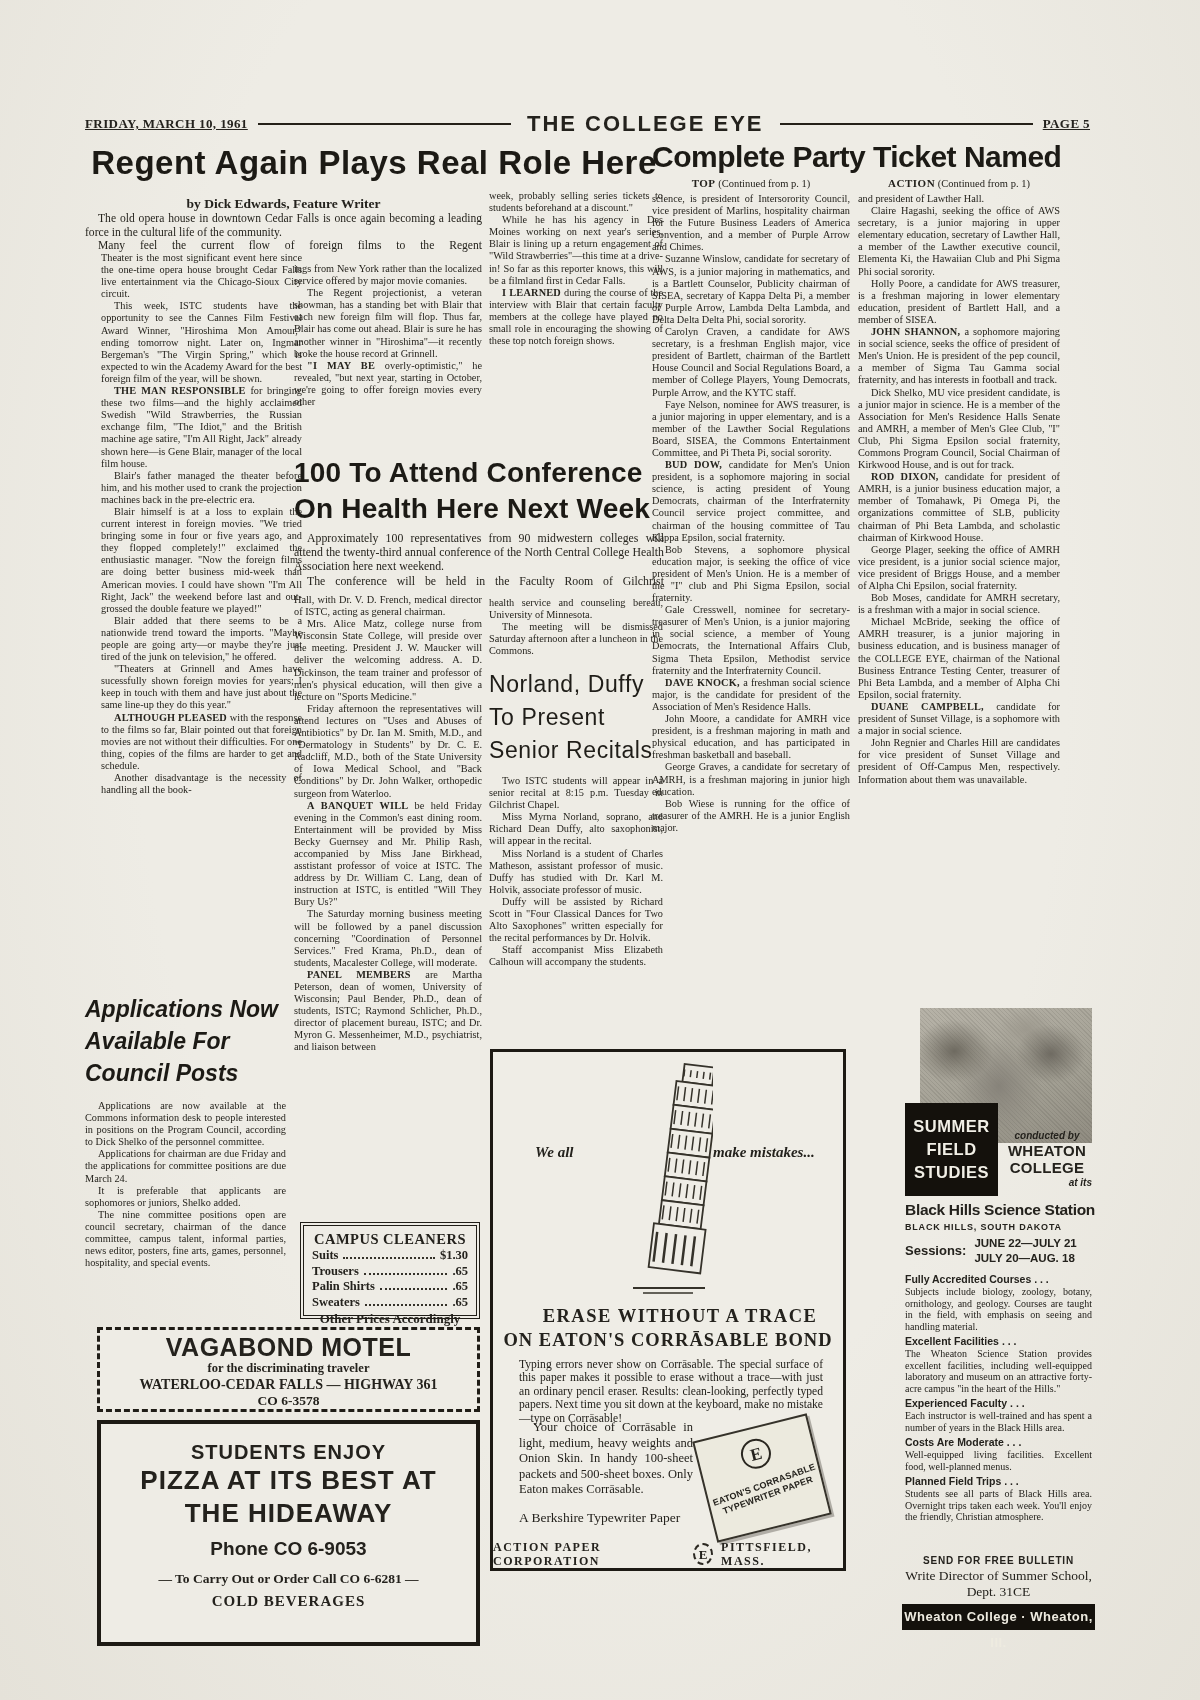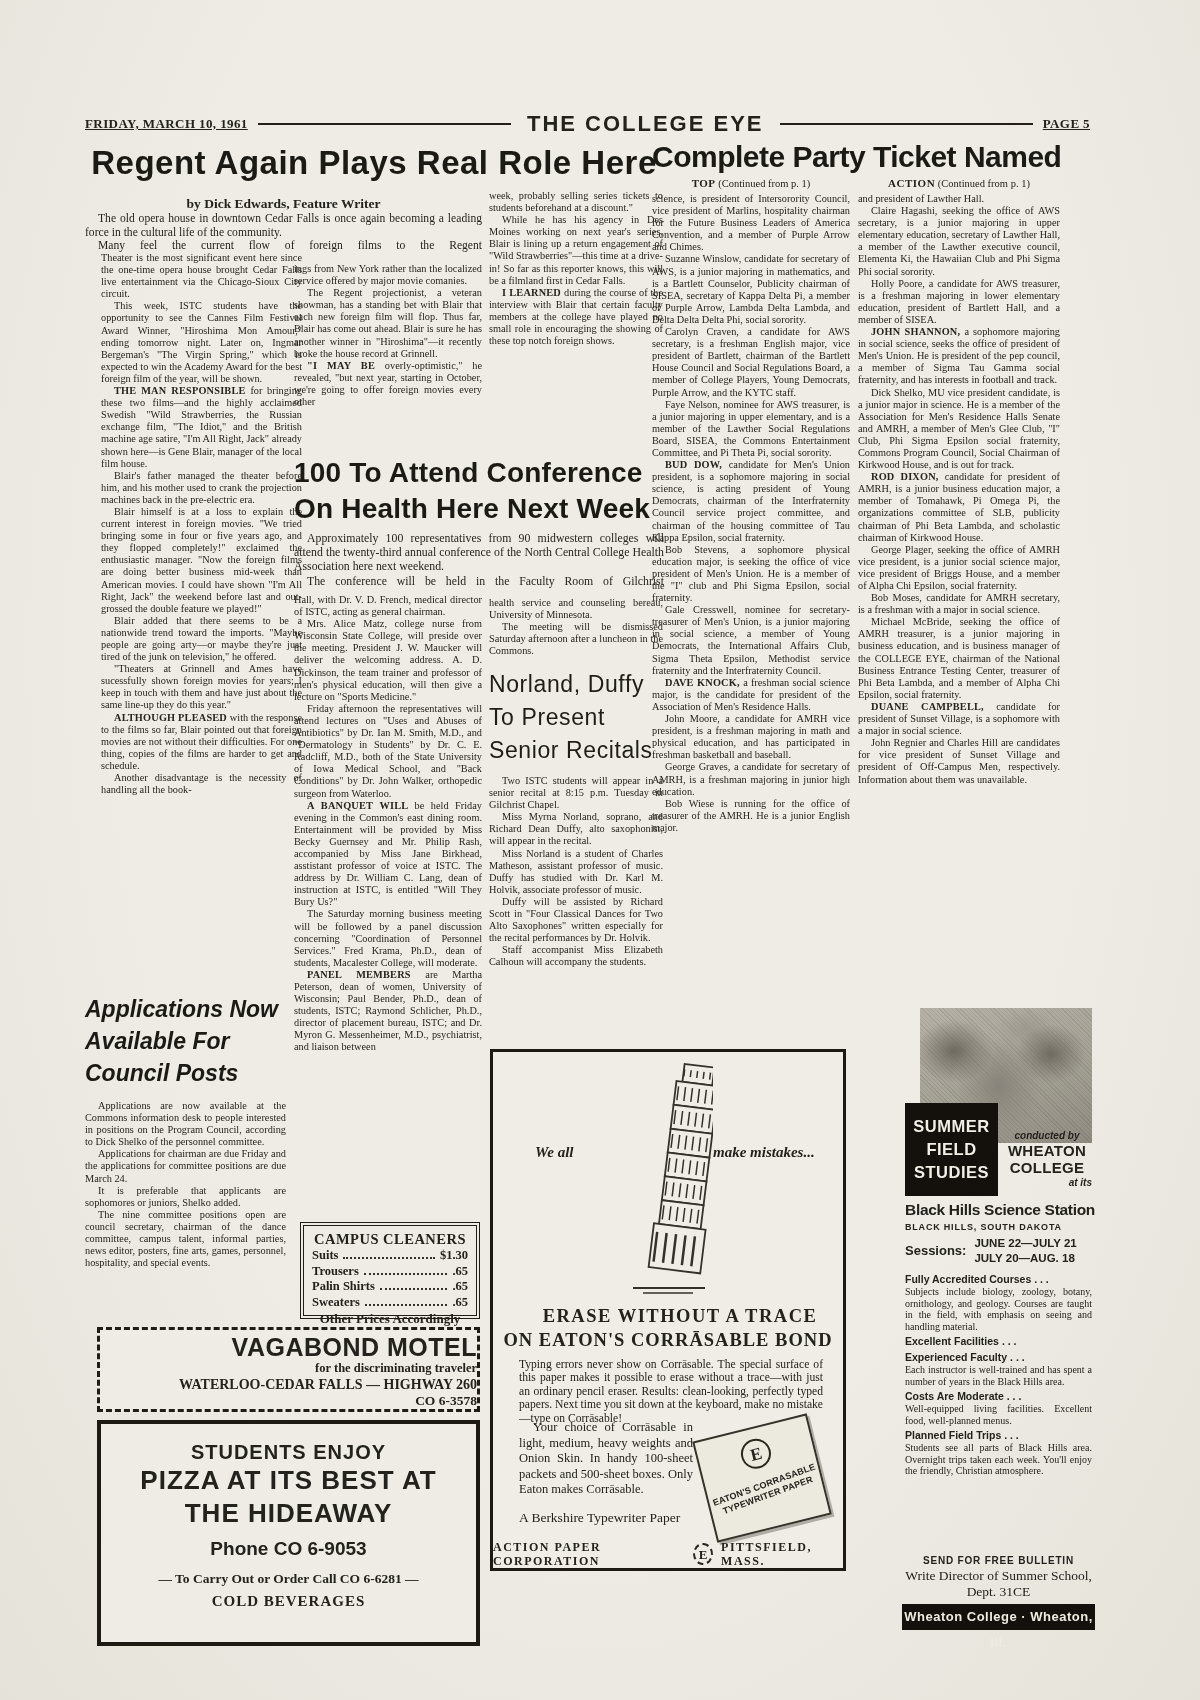--- a/index.html
+++ b/index.html
@@ -54,21 +54,21 @@
   #apps-paras  { left:85px; top:1100px; width:201px; height:222px; }
   
   #ad-cleaners { position:absolute; left:300px; top:1222px; width:180px; height:97px;
     border:4px double #201d17; background:#eeece5; padding:5px 8px 0; }
   .cl-title { text-align:center; font:700 14.5px/17px "Liberation Serif", serif; letter-spacing:.5px; }
   .cl-row { display:flex; align-items:baseline; font:700 12.5px/15.5px "Liberation Serif", serif; }
   .cl-dots { flex:1; border-bottom:2px dotted #35322a; margin:0 5px 3px; }
   .cl-footer { text-align:center; font:700 13px/16px "Liberation Serif", serif; margin-top:1px; }
   
   #ad-vagabond { position:absolute; left:97px; top:1327px; width:383px; height:85px;
-    border:3px dashed #201d17; background:#eeece5; text-align:right; padding-top:3px; }
+    border:3px dashed #201d17; background:#eeece5; text-align:center; padding-top:3px; }
   .vg-name { font:700 25px/28px "Liberation Sans", sans-serif; letter-spacing:.5px; }
   .vg-tag  { font:700 12.5px/15px "Liberation Serif", serif; }
   .vg-loc  { font:700 14px/17px "Liberation Serif", serif; }
   .vg-phone{ font:700 13.5px/16px "Liberation Serif", serif; }
   
   #ad-pizza { position:absolute; left:97px; top:1420px; width:383px; height:226px;
     border:4px solid #1d1a14; background:#eeece5; text-align:center; padding-top:16px; }
   .pz-enjoy { font:700 20px/24px "Liberation Sans", sans-serif; letter-spacing:1px; }
   .pz-big   { font:700 26px/33px "Liberation Sans", sans-serif; letter-spacing:1px; }
   .pz-phone { font:700 19px/26px "Liberation Sans", sans-serif; margin-top:6px; }
@@ -281,21 +281,21 @@
       <span>Sweaters</span>
       <span class="cl-dots"></span>
       <span>.65</span>
     </div>
     <div class="cl-footer">Other Prices Accordingly</div>
   </div>
 
   <div id="ad-vagabond">
     <div class="vg-name">VAGABOND MOTEL</div>
     <div class="vg-tag">for the discriminating traveler</div>
-    <div class="vg-loc">WATERLOO-CEDAR FALLS — HIGHWAY 260</div>
+    <div class="vg-loc">WATERLOO-CEDAR FALLS — HIGHWAY 361</div>
     <div class="vg-phone">CO 6-3578</div>
   </div>
 
   <div id="ad-pizza">
     <div class="pz-enjoy">STUDENTS ENJOY</div>
     <div class="pz-big">PIZZA AT ITS BEST AT</div>
     <div class="pz-big">THE HIDEAWAY</div>
     <div class="pz-phone">Phone CO 6-9053</div>
     <div class="pz-carry">— To Carry Out or Order Call CO 6-6281 —</div>
     <div class="pz-bev">COLD BEVERAGES</div>
@@ -363,20 +363,21 @@
       <span class="wh-sess-label">Sessions:</span>
       <span class="wh-sess-dates">
         <span style="display:block">JUNE 22—JULY 21</span>
         <span style="display:block">JULY 20—AUG. 18</span>
       </span>
     </div>
     <div class="wh-sections">
       <div class="wh-sec-h">Fully Accredited Courses . . .</div>
       <div class="wh-sec-t">Subjects include biology, zoology, botany, ornithology, and geology. Courses are taught in the field, with emphasis on seeing and handling material.</div>
       <div class="wh-sec-h">Excellent Facilities . . .</div>
+      <div class="wh-sec-t">The Wheaton Science Station provides excellent facilities, including well-equipped laboratory and museum on an attractive forty-acre campus "in the heart of the Hills."</div>
       <div class="wh-sec-h">Experienced Faculty . . .</div>
       <div class="wh-sec-t">Each instructor is well-trained and has spent a number of years in the Black Hills area.</div>
       <div class="wh-sec-h">Costs Are Moderate . . .</div>
       <div class="wh-sec-t">Well-equipped living facilities. Excellent food, well-planned menus.</div>
       <div class="wh-sec-h">Planned Field Trips . . .</div>
       <div class="wh-sec-t">Students see all parts of Black Hills area. Overnight trips taken each week. You'll enjoy the friendly, Christian atmosphere.</div>
     </div>
     <div class="wh-bulletin">SEND FOR FREE BULLETIN</div>
     <div class="wh-write">Write Director of Summer School, Dept. 31CE</div>
     <div class="wh-bar">Wheaton College · Wheaton, Ill.</div>

